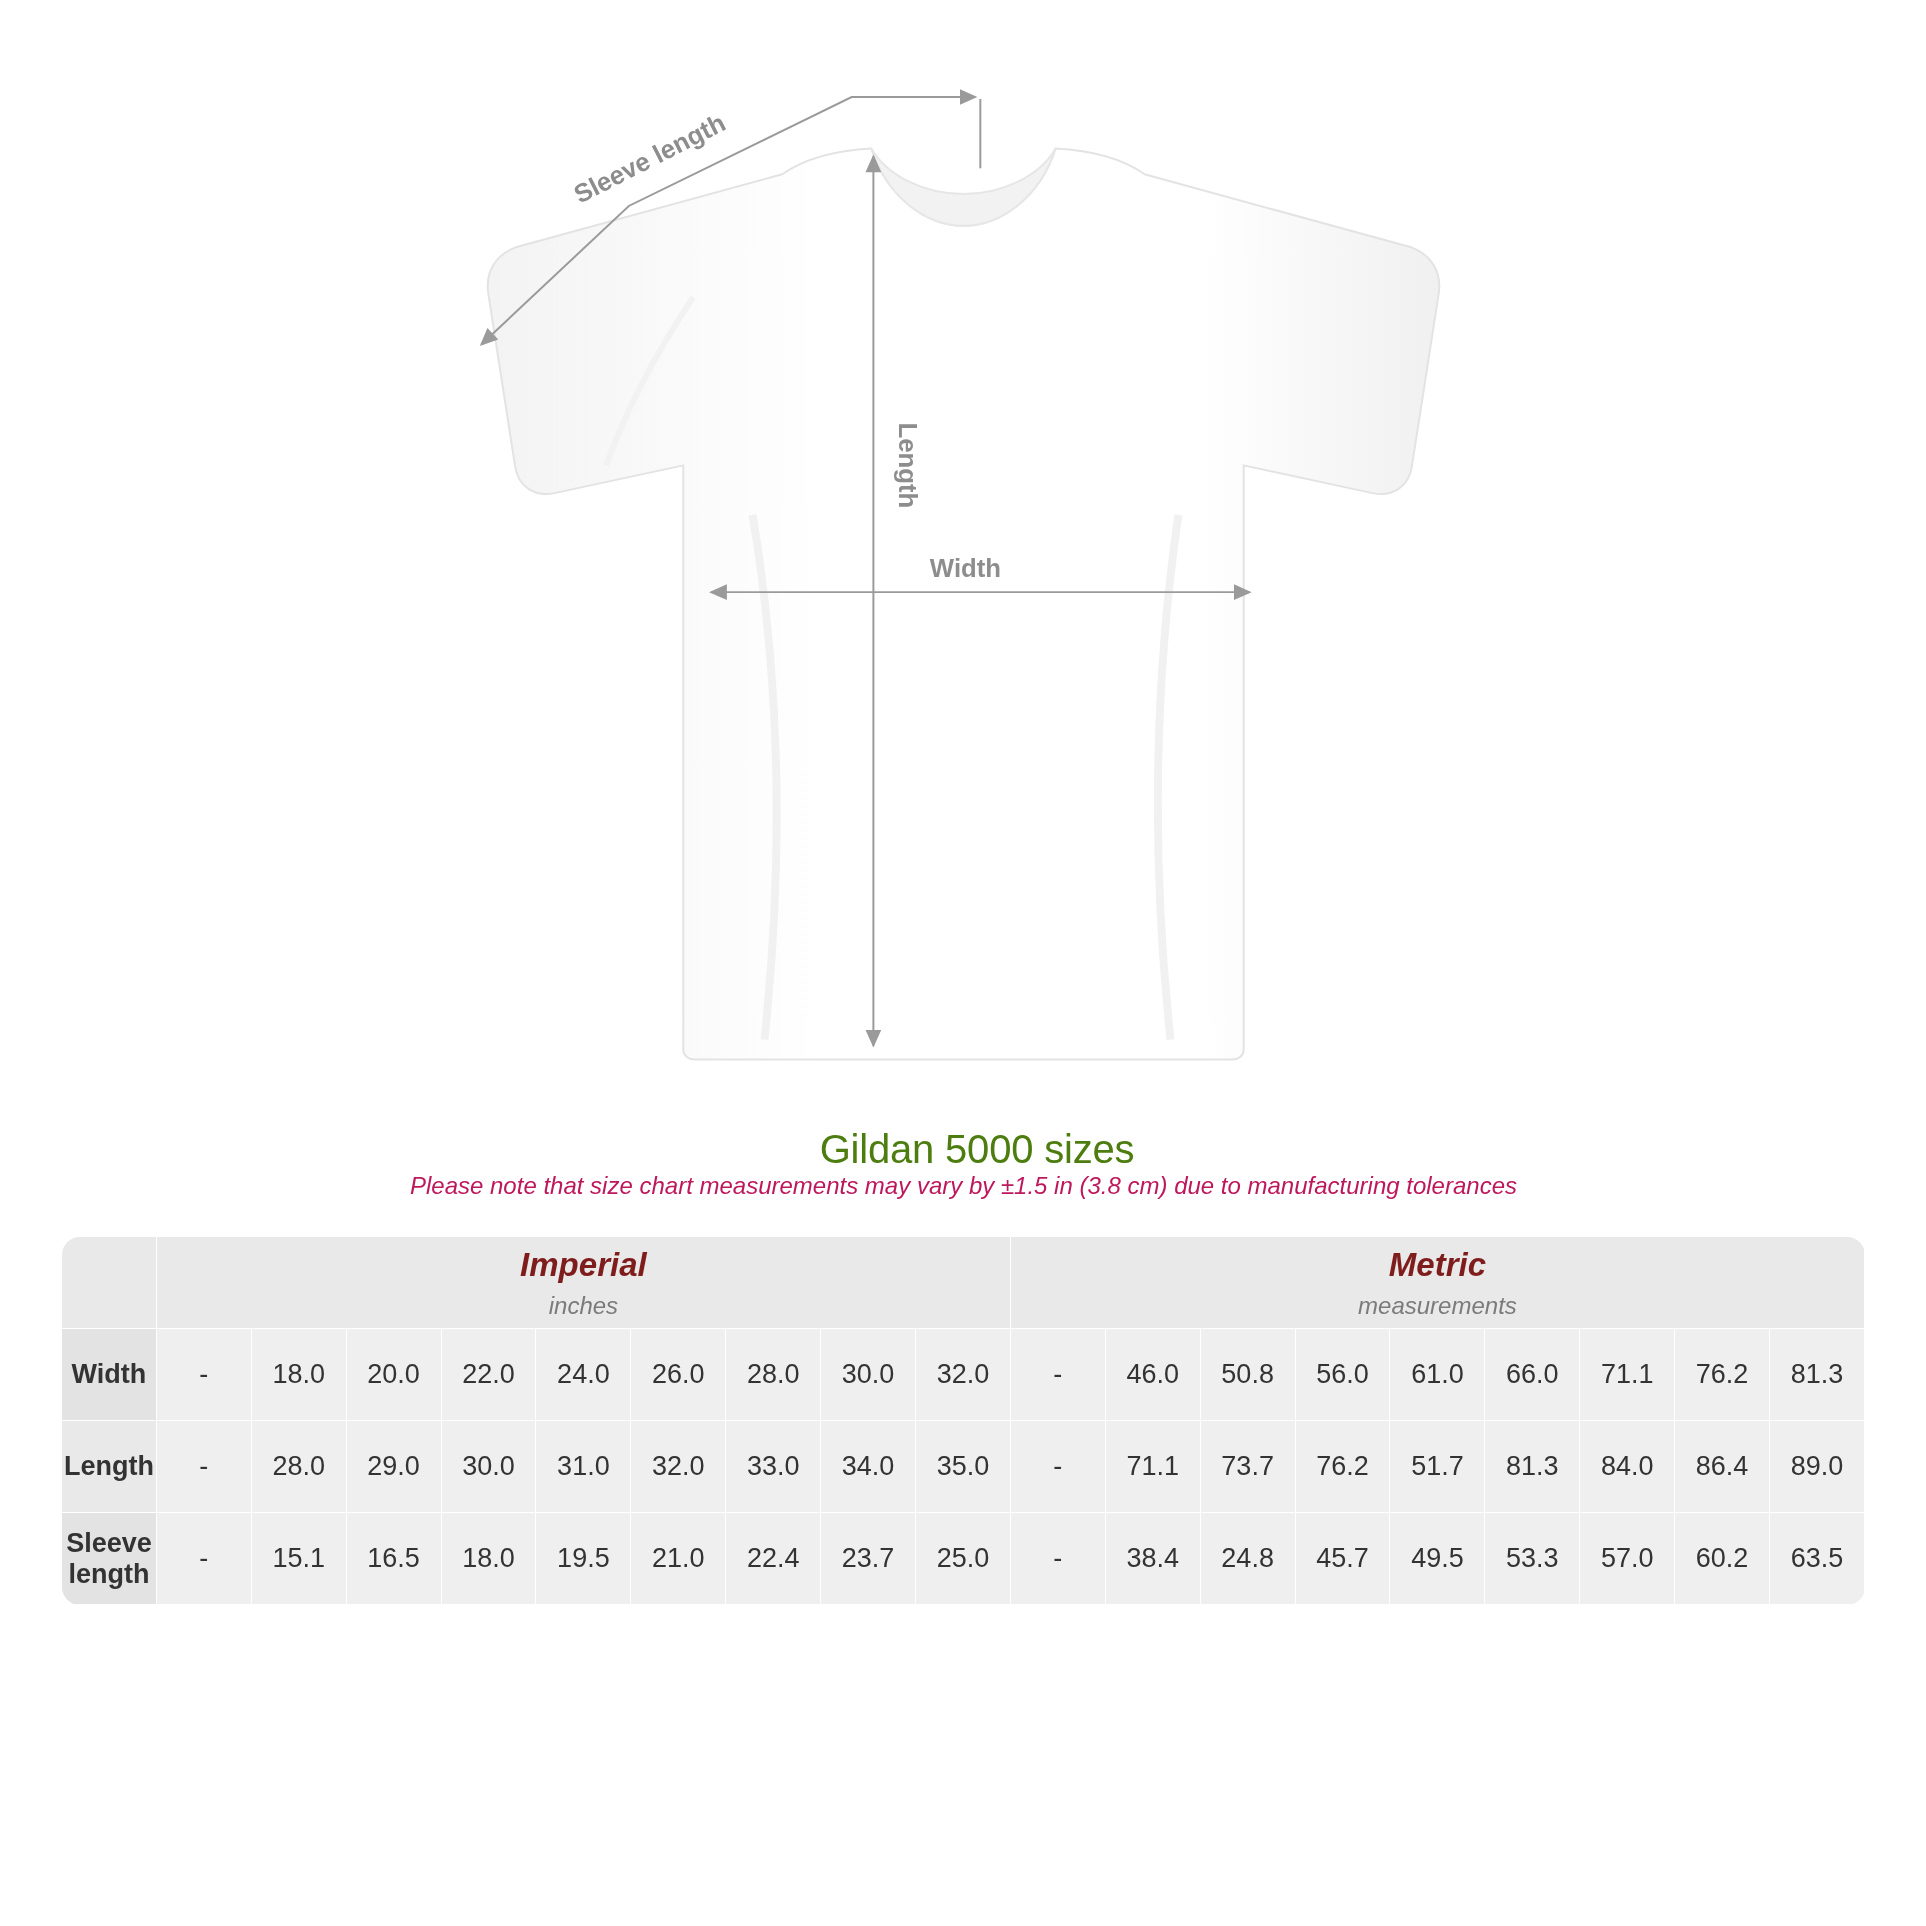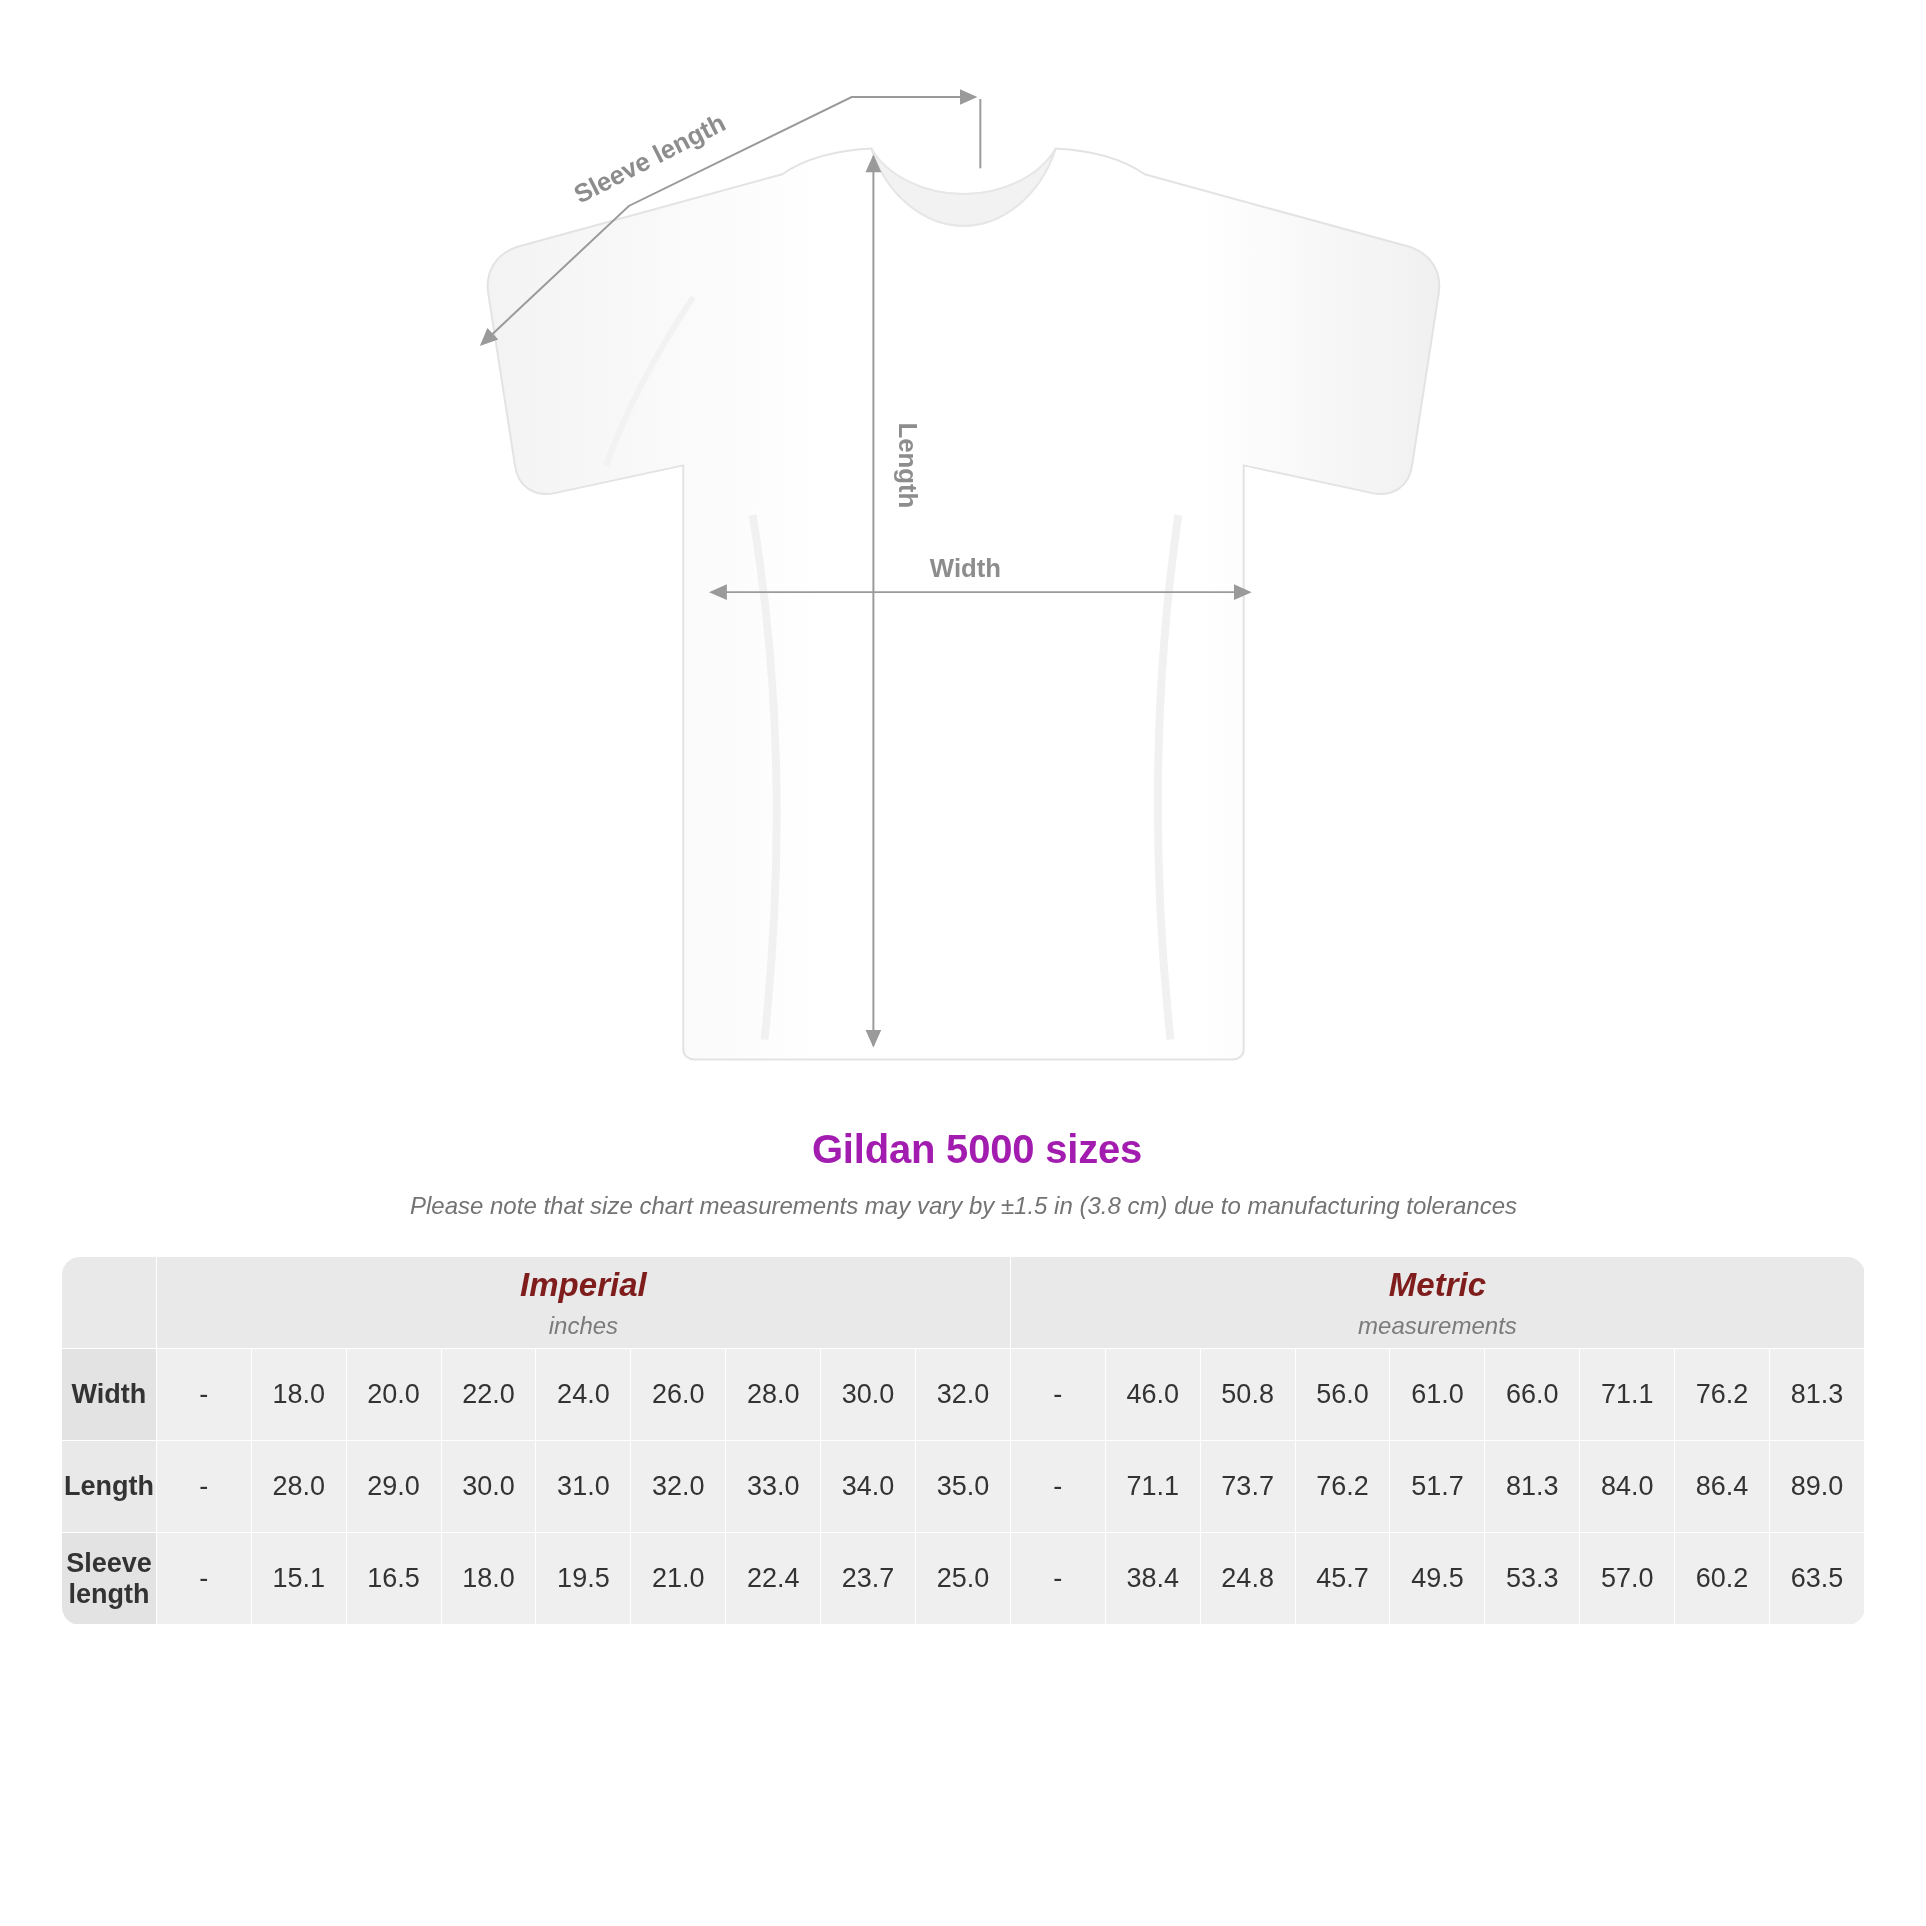--- a/index.html
+++ b/index.html
@@ -31,30 +31,29 @@
     display: block;
   }
 
   
   .title-block {
     text-align: center;
     margin-top: 18px;
   }
   .chart-title {
     font-size: 40px;
-    font-weight: bold;
-    color: #a21caf;
+    font-weight: normal;
+    color: #4d7c0f;
     letter-spacing: -0.2px;
     padding-left: 27px;
   }
   .chart-note {
     font-size: 24px;
     font-style: italic;
-    color: #737373;
-    margin-top: 20px;
+    color: #be185d;
   }
 
   
   .table-wrap {
     margin: 36px 61px 0 61px;
     border-radius: 18px;
     overflow: hidden;
     background: #ffffff;
   }
   table.size-table {

